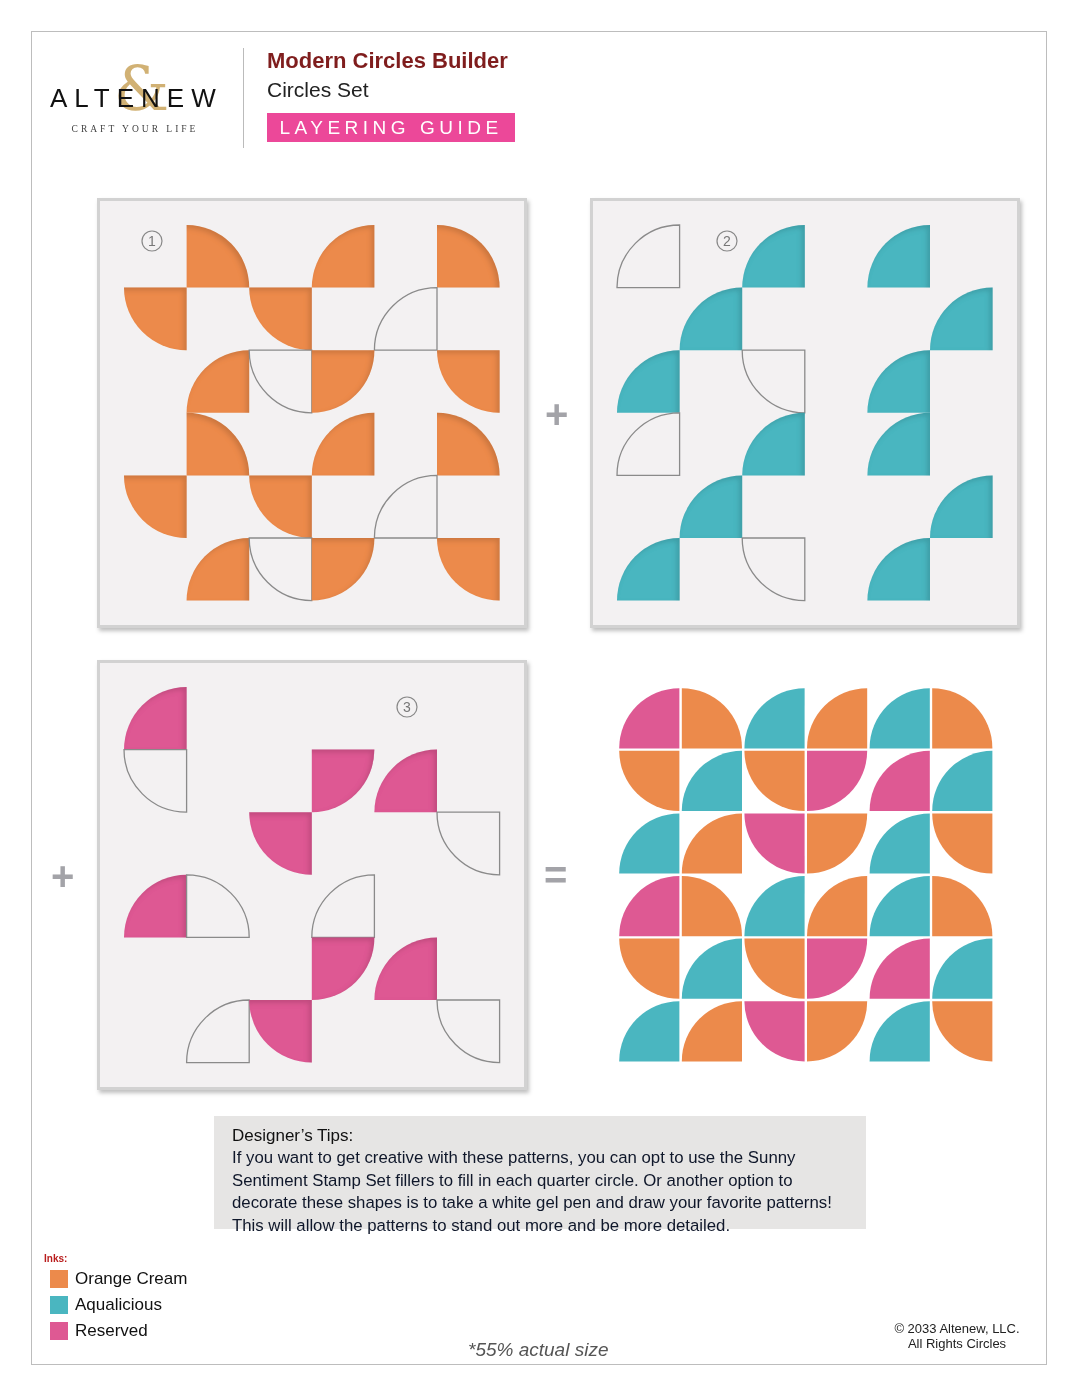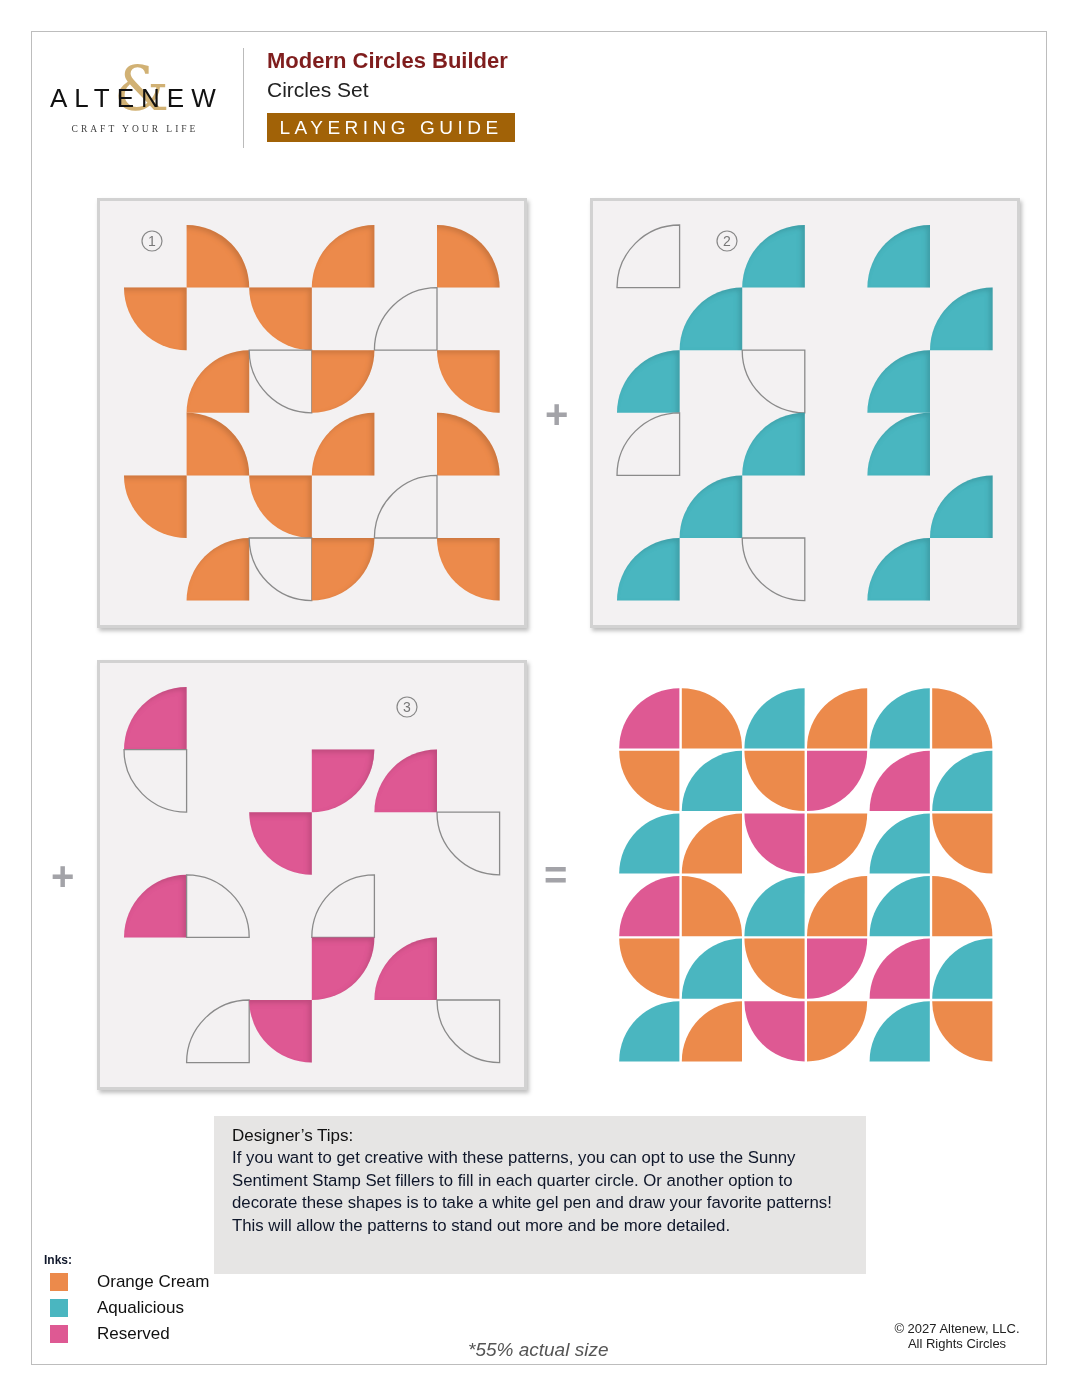--- a/index.html
+++ b/index.html
@@ -5,31 +5,31 @@
   html, body { margin:0; padding:0; background:#ffffff; }
   body { width:1080px; height:1398px; position:relative; overflow:hidden; font-family:"Liberation Sans", sans-serif; color:#222; }
   .page-border { position:absolute; left:31px; top:31px; width:1016px; height:1334px; border:1px solid #bdbdbd; box-sizing:border-box; }
   .logo { position:absolute; left:50px; top:58px; width:170px; height:82px; }
   .logo-word { position:absolute; left:0; top:25px; width:170px; text-align:left; font-family:"Liberation Sans", sans-serif; font-size:26px; letter-spacing:7px; color:#111; font-weight:normal; }
   .logo-amp { position:absolute; left:64px; top:0px; font-family:"DejaVu Serif", serif; font-size:62px; color:#c9a45c; line-height:1; opacity:0.85; }
   .logo-tag { position:absolute; left:0; top:66px; width:170px; text-align:center; font-size:9.5px; letter-spacing:3px; color:#444;font-family:Liberation Serif, serif; }
   .v-divider { position:absolute; left:243px; top:48px; width:1px; height:100px; background:#bbb; }
   .title { position:absolute; left:267px; top:48px; font-size:22px; font-weight:bold; color:#7f1d1d; }
   .subtitle { position:absolute; left:267px; top:78px; font-size:21px; color:#222; }
-  .guide-badge { position:absolute; left:267px; top:113px; height:29px; width:248px; background:#a16207; color:#fff; font-size:19px; letter-spacing:4.5px; line-height:29px; text-align:center; box-sizing:border-box; }
+  .guide-badge { position:absolute; left:267px; top:113px; height:29px; width:248px; background:#ec4899; color:#fff; font-size:19px; letter-spacing:4.5px; line-height:29px; text-align:center; box-sizing:border-box; }
   .panel { position:absolute; background:#f3f1f2; border:3px solid #d2d2d2; box-sizing:border-box; box-shadow: 2px 3px 4px rgba(0,0,0,0.25); }
   .panel svg { position:absolute; left:-3px; top:-3px; }
   .op { position:absolute; color:#a3a3a8; font-size:40px; font-weight:bold; line-height:1; }
   .result { position:absolute; left:612px; top:681px; width:390px; height:390px; }
-  .tips { position:absolute; left:214px; top:1116px; width:652px; height:158px; background:#e6e5e4; box-sizing:border-box; padding:10px 18px; }
+  .tips { position:absolute; left:214px; top:1116px; width:652px; height:113px; background:#e6e5e4; box-sizing:border-box; padding:10px 18px; }
   .tips-title { font-size:17px; color:#111; margin-bottom:1px; }
   .tips-body { font-size:16.8px; line-height:22.5px; color:#0f172a; }
   .inks { position:absolute; left:44px; top:1253px; }
-  .inks-title { font-size:12px; font-weight:bold; color:#0f172a; margin-bottom:2px; }
-  .ink-row { display:flex; align-items:center; height:26px;gap:22px; }
+  .inks-title { font-size:10px; font-weight:bold; color:#b91c1c; margin-bottom:2px; }
+  .ink-row { display:flex; align-items:center; height:26px; }
   .ink-swatch { width:18px; height:18px; margin-left:6px; margin-right:7px; }
   .ink-label { font-size:17px; color:#111; }
   .scale-note { position:absolute; left:468px; top:1339px; font-size:19px; font-style:italic; color:#555; }
   .copyright { position:absolute; left:872px; top:1321px; width:170px; text-align:center; font-size:13px; line-height:15px; color:#222; }
 </style>
 </head>
 <body>
 
 <div class="page-border"></div>
 
@@ -171,21 +171,21 @@
     <span class="ink-label">Aqualicious</span>
   </div>
   <div class="ink-row">
     <span class="ink-swatch" style="background:#de5993"></span>
     <span class="ink-label">Reserved</span>
   </div>
 </div>
 
 <div class="scale-note">*55% actual size</div>
 <div class="copyright">
-  <div>© 2027 Altenew, LLC.</div>
+  <div>© 2033 Altenew, LLC.</div>
   <div>All Rights Circles</div>
 </div>
 
 <svg width="0" height="0" viewBox="0 0 0 0" style="position: absolute;">
     <defs>
       <filter id="inset" x="-10%" y="-10%" width="120%" height="120%">
         <feOffset dx="-3" dy="3" in="SourceAlpha" result="off"></feOffset>
         <feGaussianBlur in="off" stdDeviation="2.5" result="blur"></feGaussianBlur>
         <feComposite in="SourceAlpha" in2="blur" operator="out" result="inv"></feComposite>
         <feFlood flood-color="#000" flood-opacity="0.28"></feFlood>

